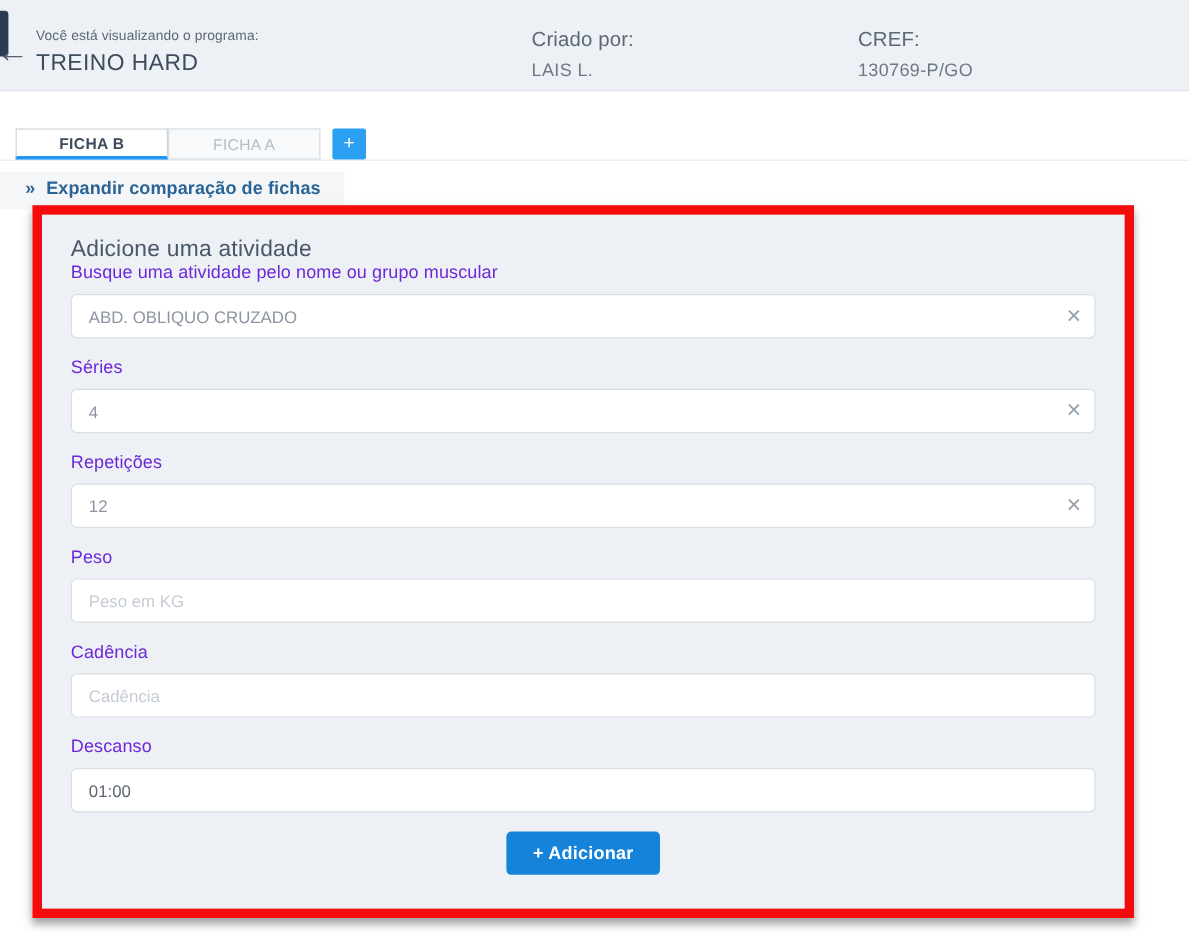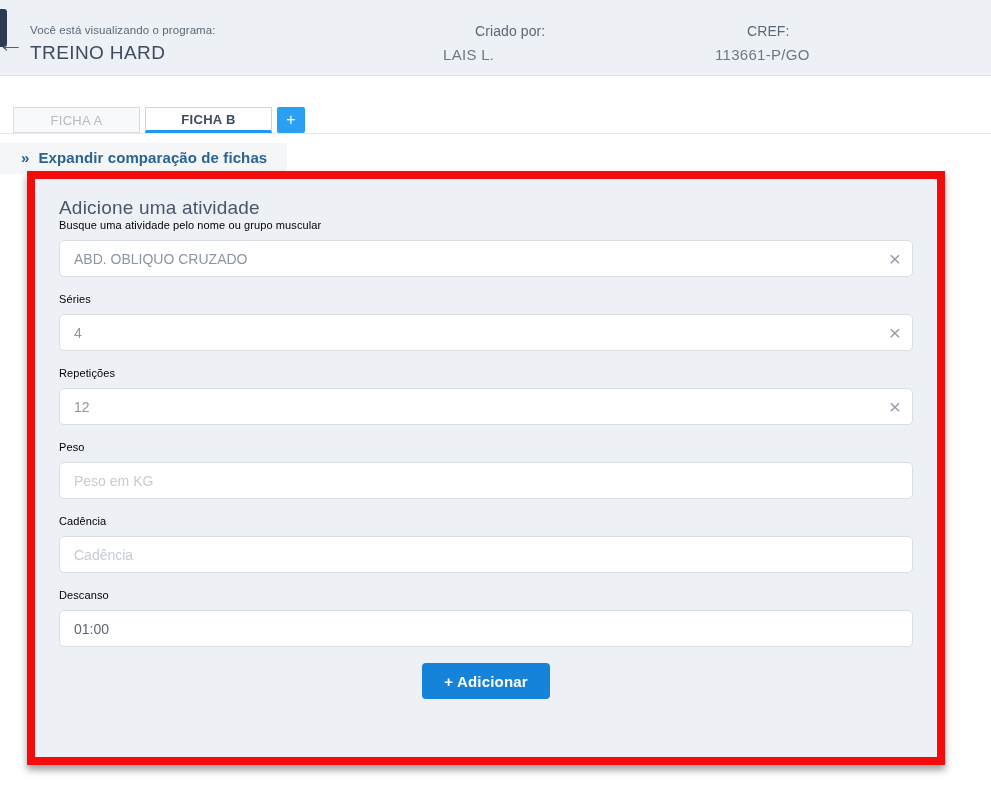--- a/index.html
+++ b/index.html
@@ -10,21 +10,21 @@
   .header { position:relative; height:76px; background:#edf1f6; border-bottom:1px solid #e0e4ea; }
   .logo-fragment { position:absolute; left:0; top:9px; width:7px; height:38px;
                    background:#2b3b52; border-radius:0 3px 3px 0; }
   .back-arrow { position:absolute; left:-3px; top:30px; font-size:27px; color:#55606e;
                 line-height:1; cursor:pointer; }
   .hdr-col { position:absolute; top:23px; }
   .hdr-col.c1 { left:30px; top:24px; }
   .hdr-col.c2 { left:443px; }
   .hdr-col.c3 { left:715px; }
   .hdr-label { font-size:11.5px; color:#5c6875; letter-spacing:.1px; }
-  .hdr-label.md { font-size:14px;margin-left:32px; }
+  .hdr-label.md { font-size:17px; }
   .program-name { margin-top:6px; font-size:19px; color:#3e4b5d; letter-spacing:.4px; }
   .hdr-value { margin-top:7px; font-size:15px; color:#6e7885; letter-spacing:.3px; }
 
   
   .tabs-row { position:relative; margin-top:31px; height:27px; border-bottom:1px solid #e7eaee;
               display:flex; align-items:stretch; padding-left:13px; }
   .tab { width:127px; display:flex; align-items:center; justify-content:center;
          font-size:13px; letter-spacing:.3px; cursor:pointer; }
   .tab.inactive { background:#f8f9fa; border:1px solid #d8dde3; color:#b4bbc4; margin-right:5px; }
   .tab.active { background:#ffffff; border:1px solid #cfd5dc; border-bottom:3px solid #2196f3;
@@ -39,21 +39,21 @@
   .compare-strip .chev { margin-right:9px; }
 
   
   .annotation-box { position:absolute; left:27px; top:171px; width:918px; height:594px;
                     border:8px solid #f40b0b;
                     box-shadow:0 5px 7px rgba(80,80,80,.55), inset 0 5px 7px rgba(90,90,90,.45); }
   .form-panel { width:100%; height:100%; background:#edf1f5; padding:18px 24px; }
   .form-title { font-size:19px; font-weight:400; color:#4a5768; letter-spacing:.2px; }
 
   .field { margin-bottom:16px; }
-  .field-label { font-size:11px; color:#000000; margin-bottom:9px; letter-spacing:.1px; }
+  .field-label { font-size:15px; color:#6d28d9; margin-bottom:9px; letter-spacing:.1px; }
   .input-wrap { position:relative; }
   .field input { width:100%; height:37px; border:1px solid #d9dee5; border-radius:5px;
                  background:#fff; padding:0 52px 0 14px; font-size:14px; color:#8c95a1;
                  font-family:"Liberation Sans", sans-serif; outline:none; }
   .field input::placeholder { color:#c6ccd4; }
   .field input.dark { color:#5d6774; }
   .clear-x { position:absolute; right:12px; top:50%; transform:translateY(-54%);
              font-size:21px; color:#94a0ae; cursor:pointer; line-height:1; }
 
   .btn-row { display:flex; justify-content:center; margin-top:13px; }
@@ -76,28 +76,28 @@
     <div class="program-name">TREINO HARD</div>
   </div>
 
   <div class="hdr-col c2">
     <div class="hdr-label md">Criado por:</div>
     <div class="hdr-value">LAIS L.</div>
   </div>
 
   <div class="hdr-col c3">
     <div class="hdr-label md">CREF:</div>
-    <div class="hdr-value">113661-P/GO</div>
+    <div class="hdr-value">130769-P/GO</div>
   </div>
 </div>
 
 
 <div class="tabs-row">
+  <div class="tab active">FICHA B</div>
   <div class="tab inactive">FICHA A</div>
-  <div class="tab active">FICHA B</div>
   <div class="tab-add">+</div>
 </div>
 
 
 <div class="compare-strip">
   <span class="chev">»</span><span>Expandir comparação de fichas</span>
 </div>
 
 
 <div class="annotation-box">

